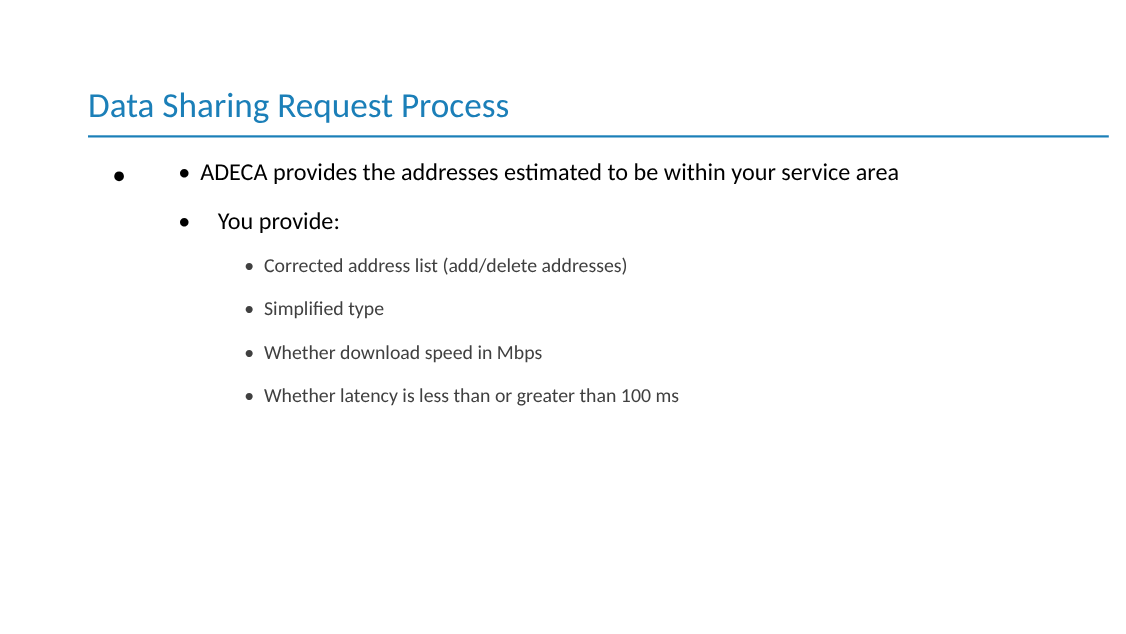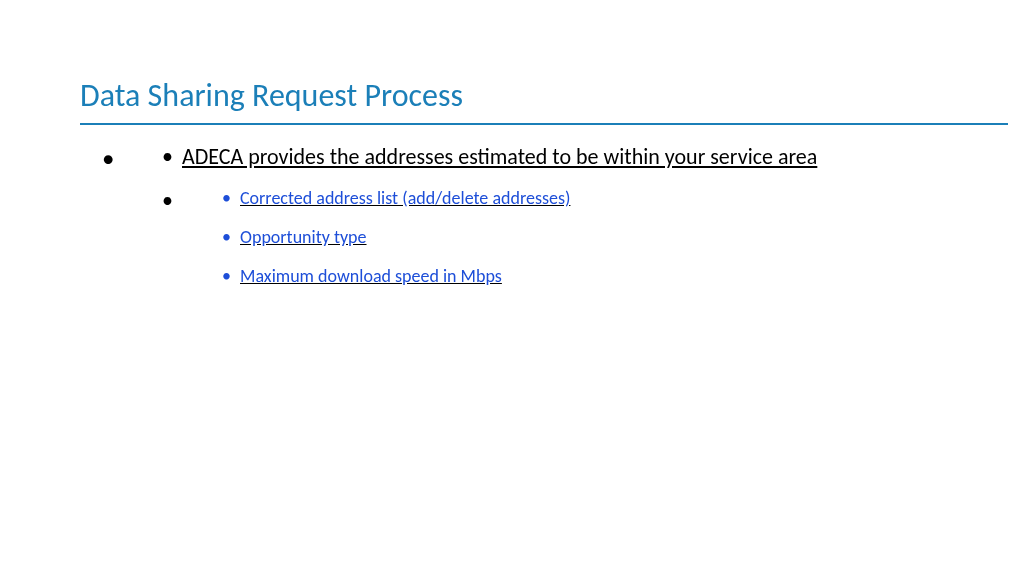--- a/index.html
+++ b/index.html
@@ -44,37 +44,36 @@
     ul.lvl2 {
       margin-top: 10px;
     }
     ul.lvl2 > li {
       position: relative;
       padding-left: 28px;
       font-size: 22px;
       color: #000000;
       margin-bottom: 10px;
       line-height: 1.25;
-      text-decoration: underline;
     }
     ul.lvl2 > li::before {
       content: "•";
       position: absolute;
       left: 8px;
       top: 0;
       font-size: 22px;
     }
     ul.lvl3 {
       margin-top: 6px;
     }
     ul.lvl3 > li {
       position: relative;
       padding-left: 26px;
       font-size: 18px;
-      color: #1d4ed8;
+      color: #404040;
       margin-bottom: 4px;
       line-height: 1.3;
     }
     ul.lvl3 > li::before {
       content: "•";
       position: absolute;
       left: 8px;
       top: 0;
       font-size: 18px;
     }
@@ -82,21 +81,23 @@
 </head>
 <body>
 
 <h1 class="title">Data Sharing Request Process</h1>
 
 <ul class="lvl1">
   <li>
     <ul class="lvl2">
       <li>ADECA provides the addresses estimated to be within your service area</li>
       <li>
+        <span>You provide:</span>
         <ul class="lvl3">
           <li>Corrected address list (add/delete addresses)</li>
-          <li>Opportunity type</li>
-          <li>Maximum download speed in Mbps</li>
+          <li>Simplified type</li>
+          <li>Whether download speed in Mbps</li>
+          <li>Whether latency is less than or greater than 100 ms</li>
         </ul>
       </li>
     </ul>
   </li>
 </ul>
 
 </body></html>

